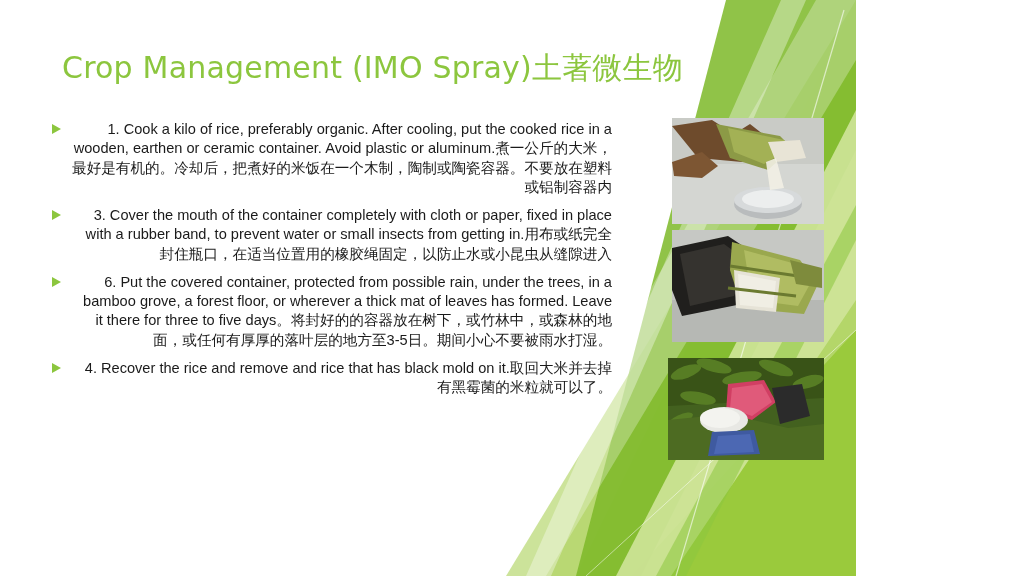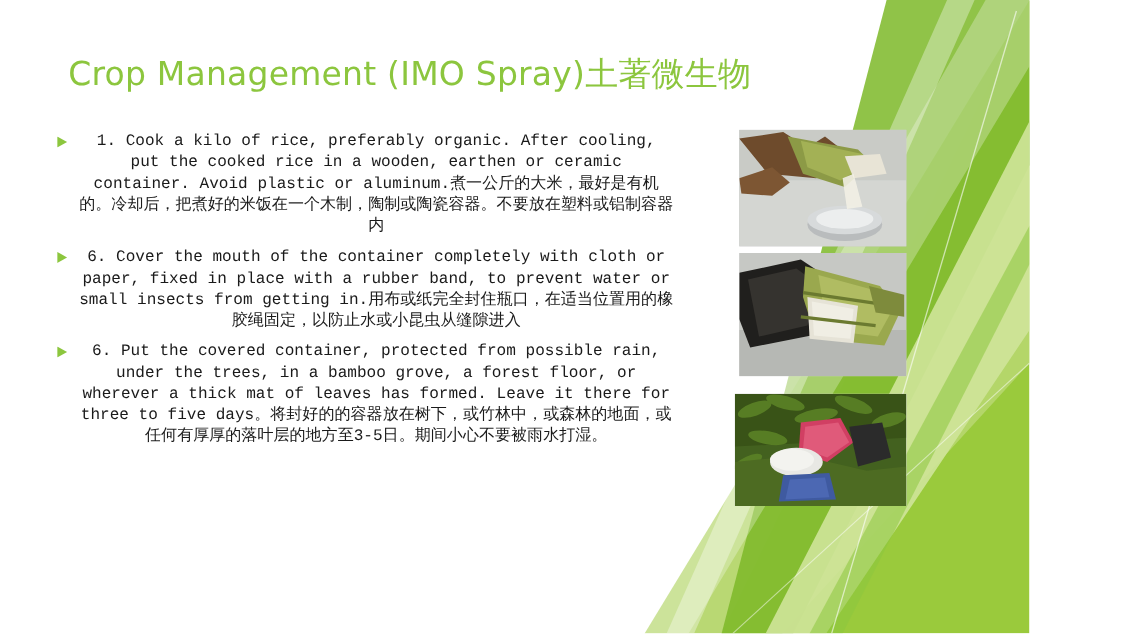--- a/index.html
+++ b/index.html
@@ -8,21 +8,21 @@
   }
   body {
     width: 1024px;
     height: 576px;
     overflow: hidden;
     background: #ffffff;
     font-family: "Liberation Sans", sans-serif;
   }
   .slide {
     position: relative;
-    width: 936px;
+    width: 856px;
     height: 576px;
     background: #ffffff;
     overflow: hidden;
   }
 
   
   .deco {
     position: absolute;
     top: 0;
     right: 0;
@@ -68,22 +68,22 @@
     font-size: 11px;
     line-height: 1;
     text-align: left;
   }
   .bullet svg { display: block; }
   .item-text {
     flex: 1 1 auto;
     font-size: 14.6px;
     line-height: 1.32;
     color: #1a1a1a;
-    font-family: Liberation Mono, monospace;
-    text-align: center;
+    font-family: Liberation Sans, sans-serif;
+    text-align: right;
     word-wrap: break-word;
   }
 
   
   .photo {
     position: absolute;
     border: 0;
     overflow: hidden;
     background: #cfcfcf;
   }
@@ -123,32 +123,40 @@
       </span>
       <span class="item-text">1. Cook a kilo of rice, preferably organic. After cooling, put the cooked rice in a wooden, earthen or ceramic container. Avoid plastic or aluminum.煮一公斤的大米，最好是有机的。冷却后，把煮好的米饭在一个木制，陶制或陶瓷容器。不要放在塑料或铝制容器内</span>
     </div>
 
     <div class="item">
       <span class="bullet">
         <svg width="9" height="10" viewBox="0 0 9 10">
             <polygon points="0,0 9,5 0,10" fill="#8CC63E"></polygon>
           </svg>
       </span>
-      <span class="item-text">6. Cover the mouth of the container completely with cloth or paper, fixed in place with a rubber band, to prevent water or small insects from getting in.用布或纸完全封住瓶口，在适当位置用的橡胶绳固定，以防止水或小昆虫从缝隙进入</span>
+      <span class="item-text">3. Cover the mouth of the container completely with cloth or paper, fixed in place with a rubber band, to prevent water or small insects from getting in.用布或纸完全封住瓶口，在适当位置用的橡胶绳固定，以防止水或小昆虫从缝隙进入</span>
     </div>
 
     <div class="item">
       <span class="bullet">
         <svg width="9" height="10" viewBox="0 0 9 10">
             <polygon points="0,0 9,5 0,10" fill="#8CC63E"></polygon>
           </svg>
       </span>
       <span class="item-text">6. Put the covered container, protected from possible rain, under the trees, in a bamboo grove, a forest floor, or wherever a thick mat of leaves has formed. Leave it there for three to five days。将封好的的容器放在树下，或竹林中，或森林的地面，或任何有厚厚的落叶层的地方至3-5日。期间小心不要被雨水打湿。</span>
     </div>
 
+    <div class="item">
+      <span class="bullet">
+        <svg width="9" height="10" viewBox="0 0 9 10">
+            <polygon points="0,0 9,5 0,10" fill="#8CC63E"></polygon>
+          </svg>
+      </span>
+      <span class="item-text">4. Recover the rice and remove and rice that has black mold on it.取回大米并去掉有黑霉菌的米粒就可以了。</span>
+    </div>
 
   </div>
 
   <div class="photo" id="photo-1">
     <svg width="152" height="106" viewBox="0 0 152 106" xmlns="http://www.w3.org/2000/svg">
       <rect width="152" height="106" fill="#cdd0cd"></rect>
       <rect y="0" width="152" height="46" fill="#c9cbc6"></rect>
       <rect y="46" width="152" height="60" fill="#d4d6d2"></rect>
       <path d="M0 8 L40 2 L62 16 L78 6 L96 20 L70 44 L26 40 Z" fill="#6e4b2c"></path>
       <path d="M44 6 L108 18 L120 30 L96 52 L58 40 Z" fill="#8c9a46"></path>

